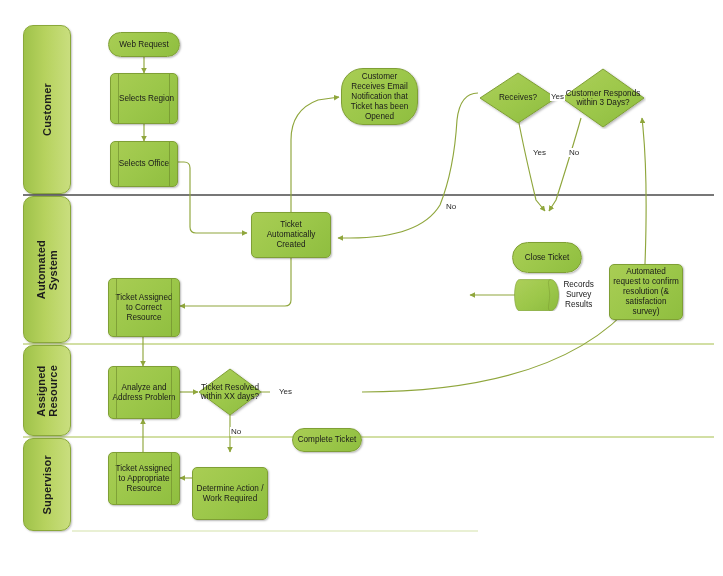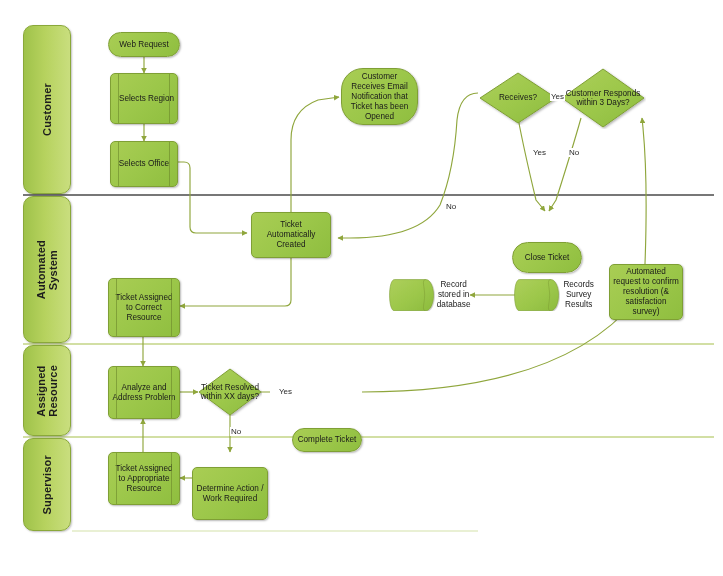--- a/index.html
+++ b/index.html
@@ -200,27 +200,20 @@
   </div>
 
   <div class="node predef" style="left:108px;top:278px;width:72px;height:59px;">
     <span class="lbl">Ticket Assigned to Correct Resource</span>
   </div>
 
   <div class="node terminator" style="left:512px;top:211px;width:70px;height:31px;margin-top:31px;">
     <span class="lbl">Close Ticket</span>
   </div>
 
-  <div class="node cyl" style="left:389px;top:266px;width:82px;height:58px;">
-    <svg class="dia" viewBox="0 0 82 58" xmlns="http://www.w3.org/2000/svg">
-      <path d="M10,1 H66 C74,1 80,14 80,29 C80,44 74,57 66,57 H10 C4,57 1,44 1,29 C1,14 4,1 10,1 Z" fill="url(#gShape)" stroke="#7f9f35" stroke-width="1" filter="url(#sh)"></path>
-      <path d="M66,1 C58,1 64,14 64,29 C64,44 58,57 66,57" fill="none" stroke="#7f9f35" stroke-width="1"></path>
-    </svg>
-    <span class="cyltext">Record stored in database</span>
-  </div>
 
   <div class="node cyl" style="left:514px;top:266px;width:82px;height:58px;">
     <svg class="dia" viewBox="0 0 82 58" xmlns="http://www.w3.org/2000/svg">
       <path d="M10,1 H66 C74,1 80,14 80,29 C80,44 74,57 66,57 H10 C4,57 1,44 1,29 C1,14 4,1 10,1 Z" fill="url(#gShape)" stroke="#7f9f35" stroke-width="1" filter="url(#sh)"></path>
       <path d="M66,1 C58,1 64,14 64,29 C64,44 58,57 66,57" fill="none" stroke="#7f9f35" stroke-width="1"></path>
     </svg>
     <span class="cyltext">Records Survey Results</span>
   </div>
 
   <div class="node process" style="left:609px;top:264px;width:74px;height:56px;">

